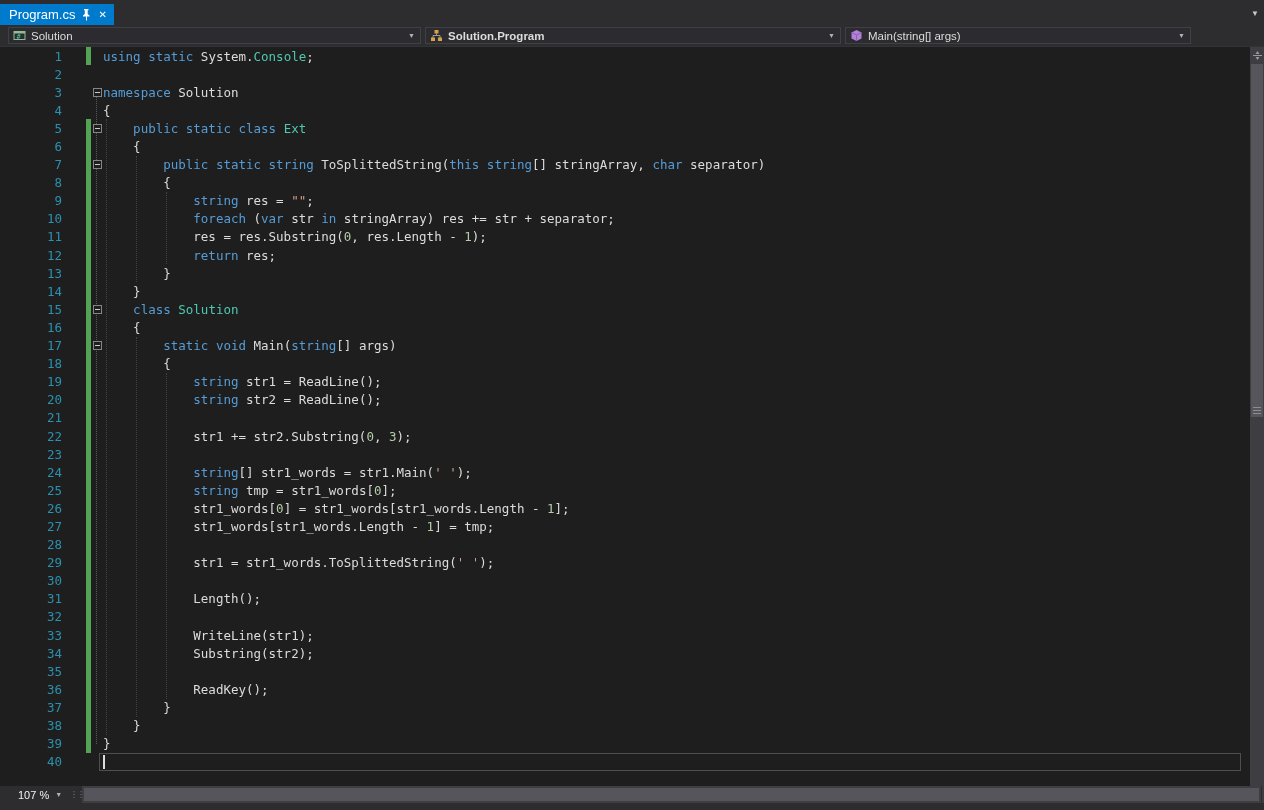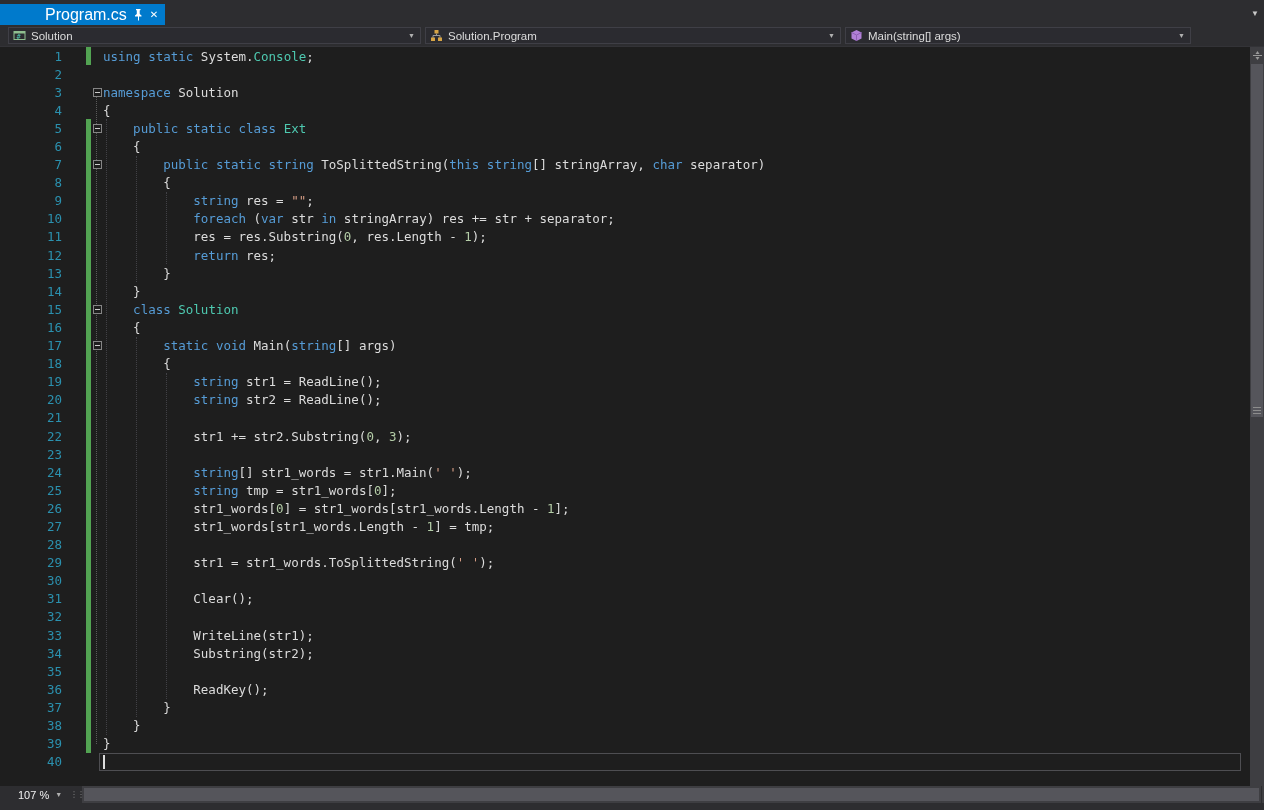--- a/index.html
+++ b/index.html
@@ -2,21 +2,21 @@
 <html style="--kw: #569cd6; --ty: #4ec9b0; --str: #d69d85; --num: #b5cea8; --pl: #dcdcdc; --ln: #2b91af; --chg: #52a352;"><head>
 <meta charset="utf-8">
 <style>
   html,body{margin:0;padding:0;}
   body{width:1264px;height:810px;background:#2d2d30;overflow:hidden;font-family:"Liberation Sans",sans-serif;}
   #window{position:relative;width:1264px;height:810px;background:#2d2d30;}
 
   
   #tabstrip{position:absolute;left:0;top:0;width:100%;height:25px;background:#2d2d30;}
   #tab{position:absolute;left:0;top:4px;height:21px;background:#007acc;color:#fff;display:flex;align-items:center;padding:0 7px 0 9px;gap:7px;cursor:default;}
-  #tab .tab-label{font-size:16px;white-space:nowrap;margin-left:36px;}
+  #tab .tab-label{font-size:13px;white-space:nowrap;}
   .tab-icon{display:flex;align-items:center;}
   #tab-overflow{position:absolute;right:5px;top:9px;color:#c8c8c8;font-size:8px;}
 
   
   #navbar{position:absolute;left:0;top:25px;width:100%;height:22px;background:#2d2d30;border-bottom:1px solid #333337;box-sizing:border-box;}
   .combo{position:absolute;top:2px;height:17px;background:#2b2b30;border:1px solid #3f3f46;box-sizing:border-box;display:flex;align-items:center;padding-left:4px;color:#dcdcdc;font-size:11.5px;}
   .combo .combo-label{margin-left:5px;white-space:nowrap;}
   .combo .combo-arrow{position:absolute;right:5px;top:4px;color:#b0b0b0;font-size:7px;}
   .combo-icon{display:flex;align-items:center;}
 
@@ -81,21 +81,21 @@
       <span class="combo-icon">
         <svg width="13" height="13" viewBox="0 0 13 13">
             <rect x="1" y="2.5" width="11" height="8" fill="none" stroke="#8fbf8f"></rect>
             <rect x="1" y="2.5" width="11" height="2" fill="#8fbf8f"></rect>
             <text x="3.5" y="10" font-size="7" fill="#4ec9b0" font-family="monospace">#</text>
           </svg>
       </span>
       <span class="combo-label">Solution</span>
       <span class="combo-arrow">▼</span>
     </div>
-    <div class="combo" style="left:425px;width:416px;">
+    <div class="combo" style="left:425px;width:416px;font-weight:bold;">
       <span class="combo-icon">
         <svg width="13" height="13" viewBox="0 0 13 13">
             <path d="M6.5 4.5v2M3 9V6.5h7V9" stroke="#9a9a9a" fill="none"></path>
             <rect x="4.5" y="1" width="4" height="3.5" fill="#d6a445"></rect>
             <rect x="1" y="8.5" width="4" height="3.5" fill="#d6a445"></rect>
             <rect x="8" y="8.5" width="4" height="3.5" fill="#d6a445"></rect>
           </svg>
       </span>
       <span class="combo-label">Solution.Program</span>
       <span class="combo-arrow">▼</span>
@@ -138,21 +138,21 @@
         <div class="line"><span class="ln">21</span><span class="chg on"></span><span class="foldcell"></span><span class="code"></span></div>
         <div class="line"><span class="ln">22</span><span class="chg on"></span><span class="foldcell"></span><span class="code"><span class="tok-pl">            str1 += str2.Substring(</span><span class="tok-num">0</span><span class="tok-pl">, </span><span class="tok-num">3</span><span class="tok-pl">);</span></span></div>
         <div class="line"><span class="ln">23</span><span class="chg on"></span><span class="foldcell"></span><span class="code"></span></div>
         <div class="line"><span class="ln">24</span><span class="chg on"></span><span class="foldcell"></span><span class="code"><span class="tok-pl">            </span><span class="tok-kw">string</span><span class="tok-pl">[] str1_words = str1.Main(</span><span class="tok-str">' '</span><span class="tok-pl">);</span></span></div>
         <div class="line"><span class="ln">25</span><span class="chg on"></span><span class="foldcell"></span><span class="code"><span class="tok-pl">            </span><span class="tok-kw">string</span><span class="tok-pl"> tmp = str1_words[</span><span class="tok-num">0</span><span class="tok-pl">];</span></span></div>
         <div class="line"><span class="ln">26</span><span class="chg on"></span><span class="foldcell"></span><span class="code"><span class="tok-pl">            str1_words[</span><span class="tok-num">0</span><span class="tok-pl">] = str1_words[str1_words.Length - </span><span class="tok-num">1</span><span class="tok-pl">];</span></span></div>
         <div class="line"><span class="ln">27</span><span class="chg on"></span><span class="foldcell"></span><span class="code"><span class="tok-pl">            str1_words[str1_words.Length - </span><span class="tok-num">1</span><span class="tok-pl">] = tmp;</span></span></div>
         <div class="line"><span class="ln">28</span><span class="chg on"></span><span class="foldcell"></span><span class="code"></span></div>
         <div class="line"><span class="ln">29</span><span class="chg on"></span><span class="foldcell"></span><span class="code"><span class="tok-pl">            str1 = str1_words.ToSplittedString(</span><span class="tok-str">' '</span><span class="tok-pl">);</span></span></div>
         <div class="line"><span class="ln">30</span><span class="chg on"></span><span class="foldcell"></span><span class="code"></span></div>
-        <div class="line"><span class="ln">31</span><span class="chg on"></span><span class="foldcell"></span><span class="code"><span class="tok-pl">            Clear();</span></span></div>
+        <div class="line"><span class="ln">31</span><span class="chg on"></span><span class="foldcell"></span><span class="code"><span class="tok-pl">            Length();</span></span></div>
         <div class="line"><span class="ln">32</span><span class="chg on"></span><span class="foldcell"></span><span class="code"></span></div>
         <div class="line"><span class="ln">33</span><span class="chg on"></span><span class="foldcell"></span><span class="code"><span class="tok-pl">            WriteLine(str1);</span></span></div>
         <div class="line"><span class="ln">34</span><span class="chg on"></span><span class="foldcell"></span><span class="code"><span class="tok-pl">            Substring(str2);</span></span></div>
         <div class="line"><span class="ln">35</span><span class="chg on"></span><span class="foldcell"></span><span class="code"></span></div>
         <div class="line"><span class="ln">36</span><span class="chg on"></span><span class="foldcell"></span><span class="code"><span class="tok-pl">            ReadKey();</span></span></div>
         <div class="line"><span class="ln">37</span><span class="chg on"></span><span class="foldcell"></span><span class="code"><span class="tok-pl">        }</span></span></div>
         <div class="line"><span class="ln">38</span><span class="chg on"></span><span class="foldcell"></span><span class="code"><span class="tok-pl">    }</span></span></div>
         <div class="line"><span class="ln">39</span><span class="chg on"></span><span class="foldcell"></span><span class="code"><span class="tok-pl">}</span></span></div>
         <div class="line"><span class="ln">40</span><span class="chg"></span><span class="foldcell"></span><span class="code"></span></div>
       </div>

